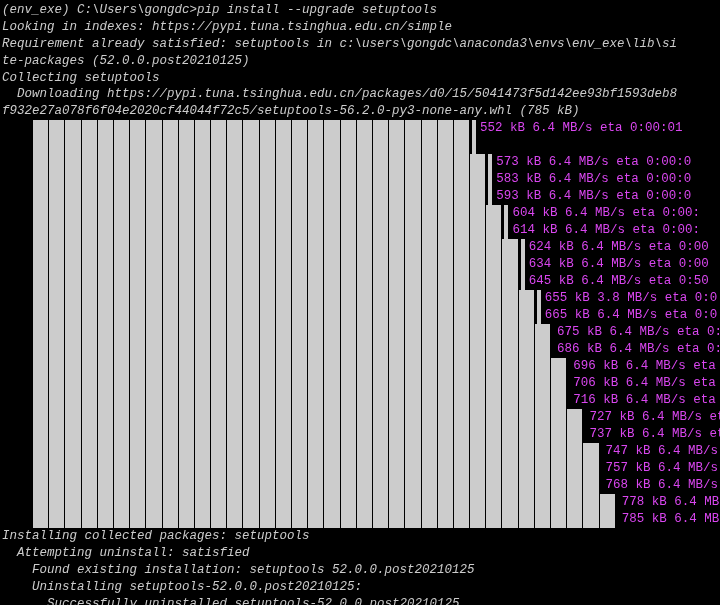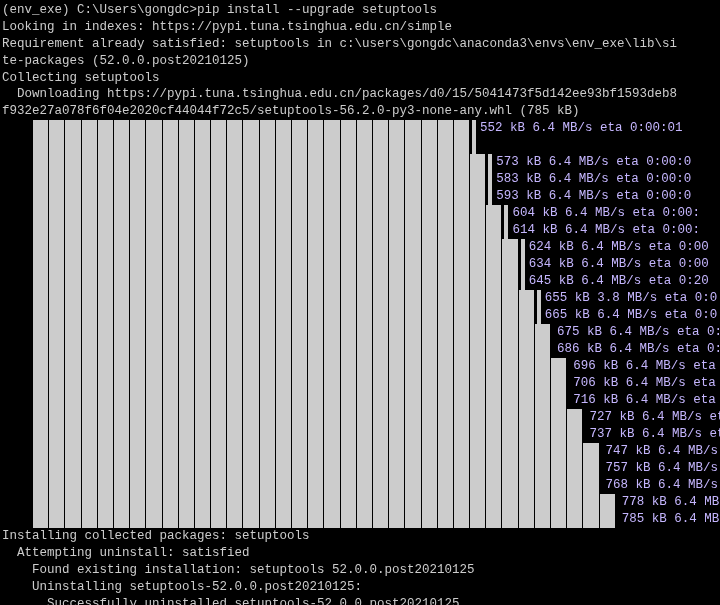--- a/index.html
+++ b/index.html
@@ -7,21 +7,21 @@
       background: #000;
       color: #ccc;
       font-family: 'Consolas', 'Courier New', monospace;
       font-size: 12.5px;
       line-height: 1.35;
       width: 720px;
       height: 605px;
       overflow: hidden;
       padding: 2px;
     }
-    .line { white-space: pre; }
+    .line { white-space: pre; font-style: italic; }
     .progress-row {
       display: flex;
       align-items: center;
       height: 17px;
     }
     .bars {
       display: flex;
       height: 17px;
     }
     .bar {
@@ -33,21 +33,21 @@
     .sep {
       display: inline-block;
       width: 4px;
       height: 17px;
       background: #ccc;
       margin: 0 4px 0 2px;
       vertical-align: middle;
     }
     .status {
       white-space: nowrap;
-      color: #c4b5fd;
+      color: #d946ef;
     }
     .indent-bars { width: 31px; flex: 0 0 31px; }
   </style>
 </head>
 <body>
 
 <div class="line">(env_exe) C:\Users\gongdc&gt;pip install --upgrade setuptools</div>
 <div class="line">Looking in indexes: https://pypi.tuna.tsinghua.edu.cn/simple</div>
 <div class="line">Requirement already satisfied: setuptools in c:\users\gongdc\anaconda3\envs\env_exe\lib\si</div>
 <div class="line">te-packages (52.0.0.post20210125)</div>
@@ -402,21 +402,21 @@
         <div class="bar"></div>
         <div class="bar"></div>
         <div class="bar"></div>
         <div class="bar"></div>
         <div class="bar"></div>
         <div class="bar"></div>
         <div class="bar"></div>
         <div class="bar"></div>
       </div>
       <span class="sep"></span>
-      <span class="status">645 kB 6.4 MB/s eta 0:20</span>
+      <span class="status">645 kB 6.4 MB/s eta 0:50</span>
     </div>
     <div class="progress-row">
       <div class="indent-bars"></div>
       <div class="bars">
         <div class="bar"></div>
         <div class="bar"></div>
         <div class="bar"></div>
         <div class="bar"></div>
         <div class="bar"></div>
         <div class="bar"></div>

